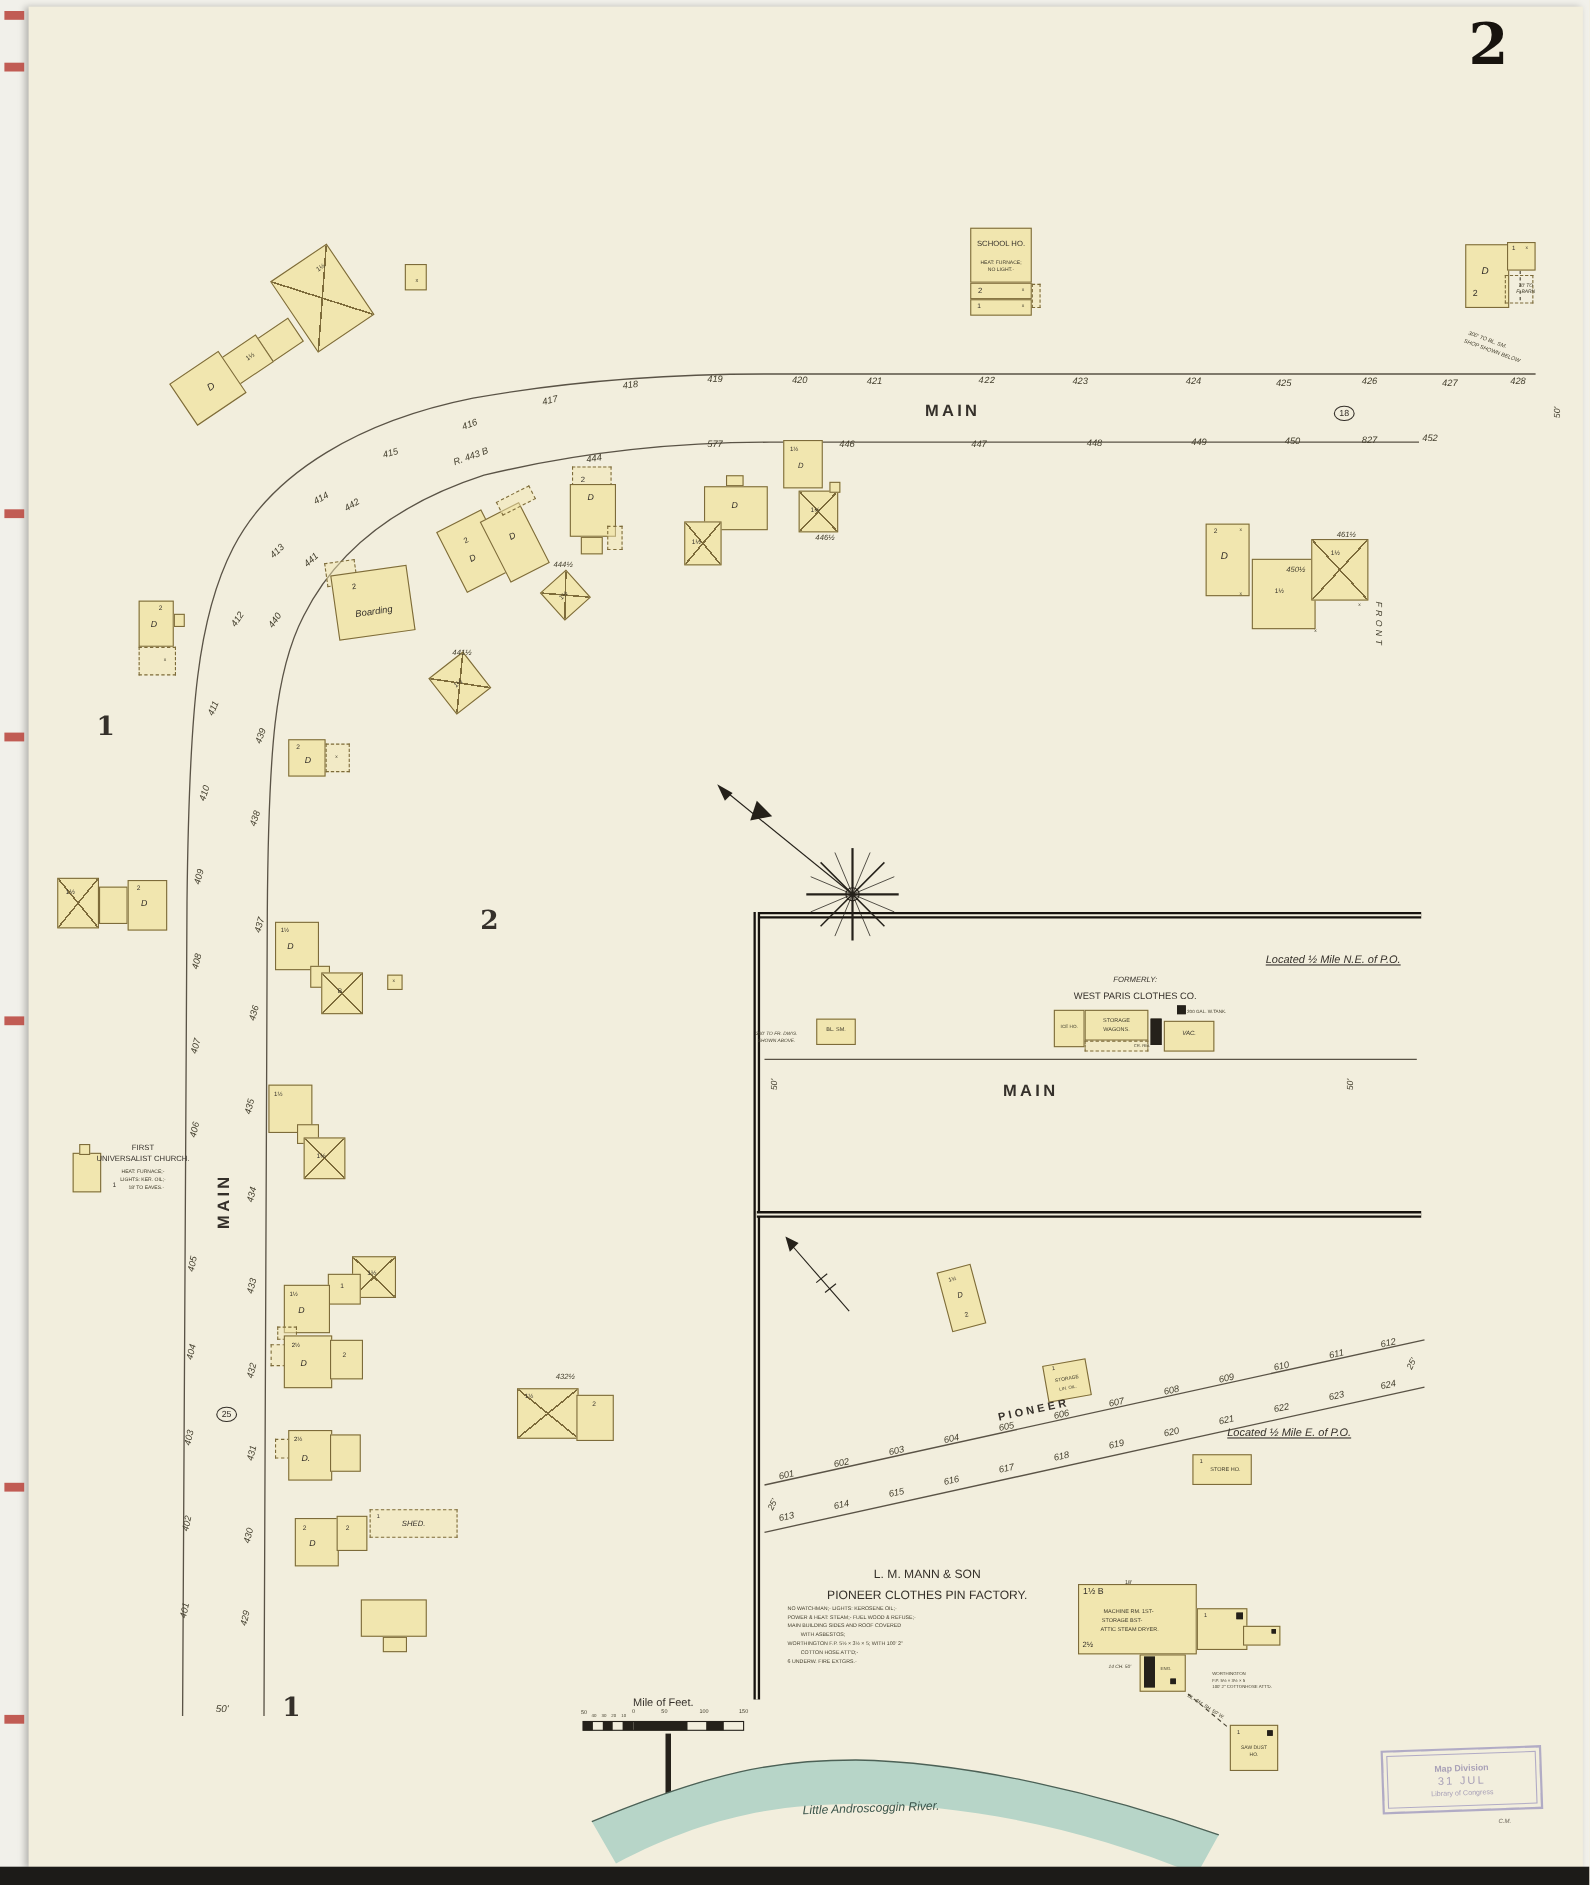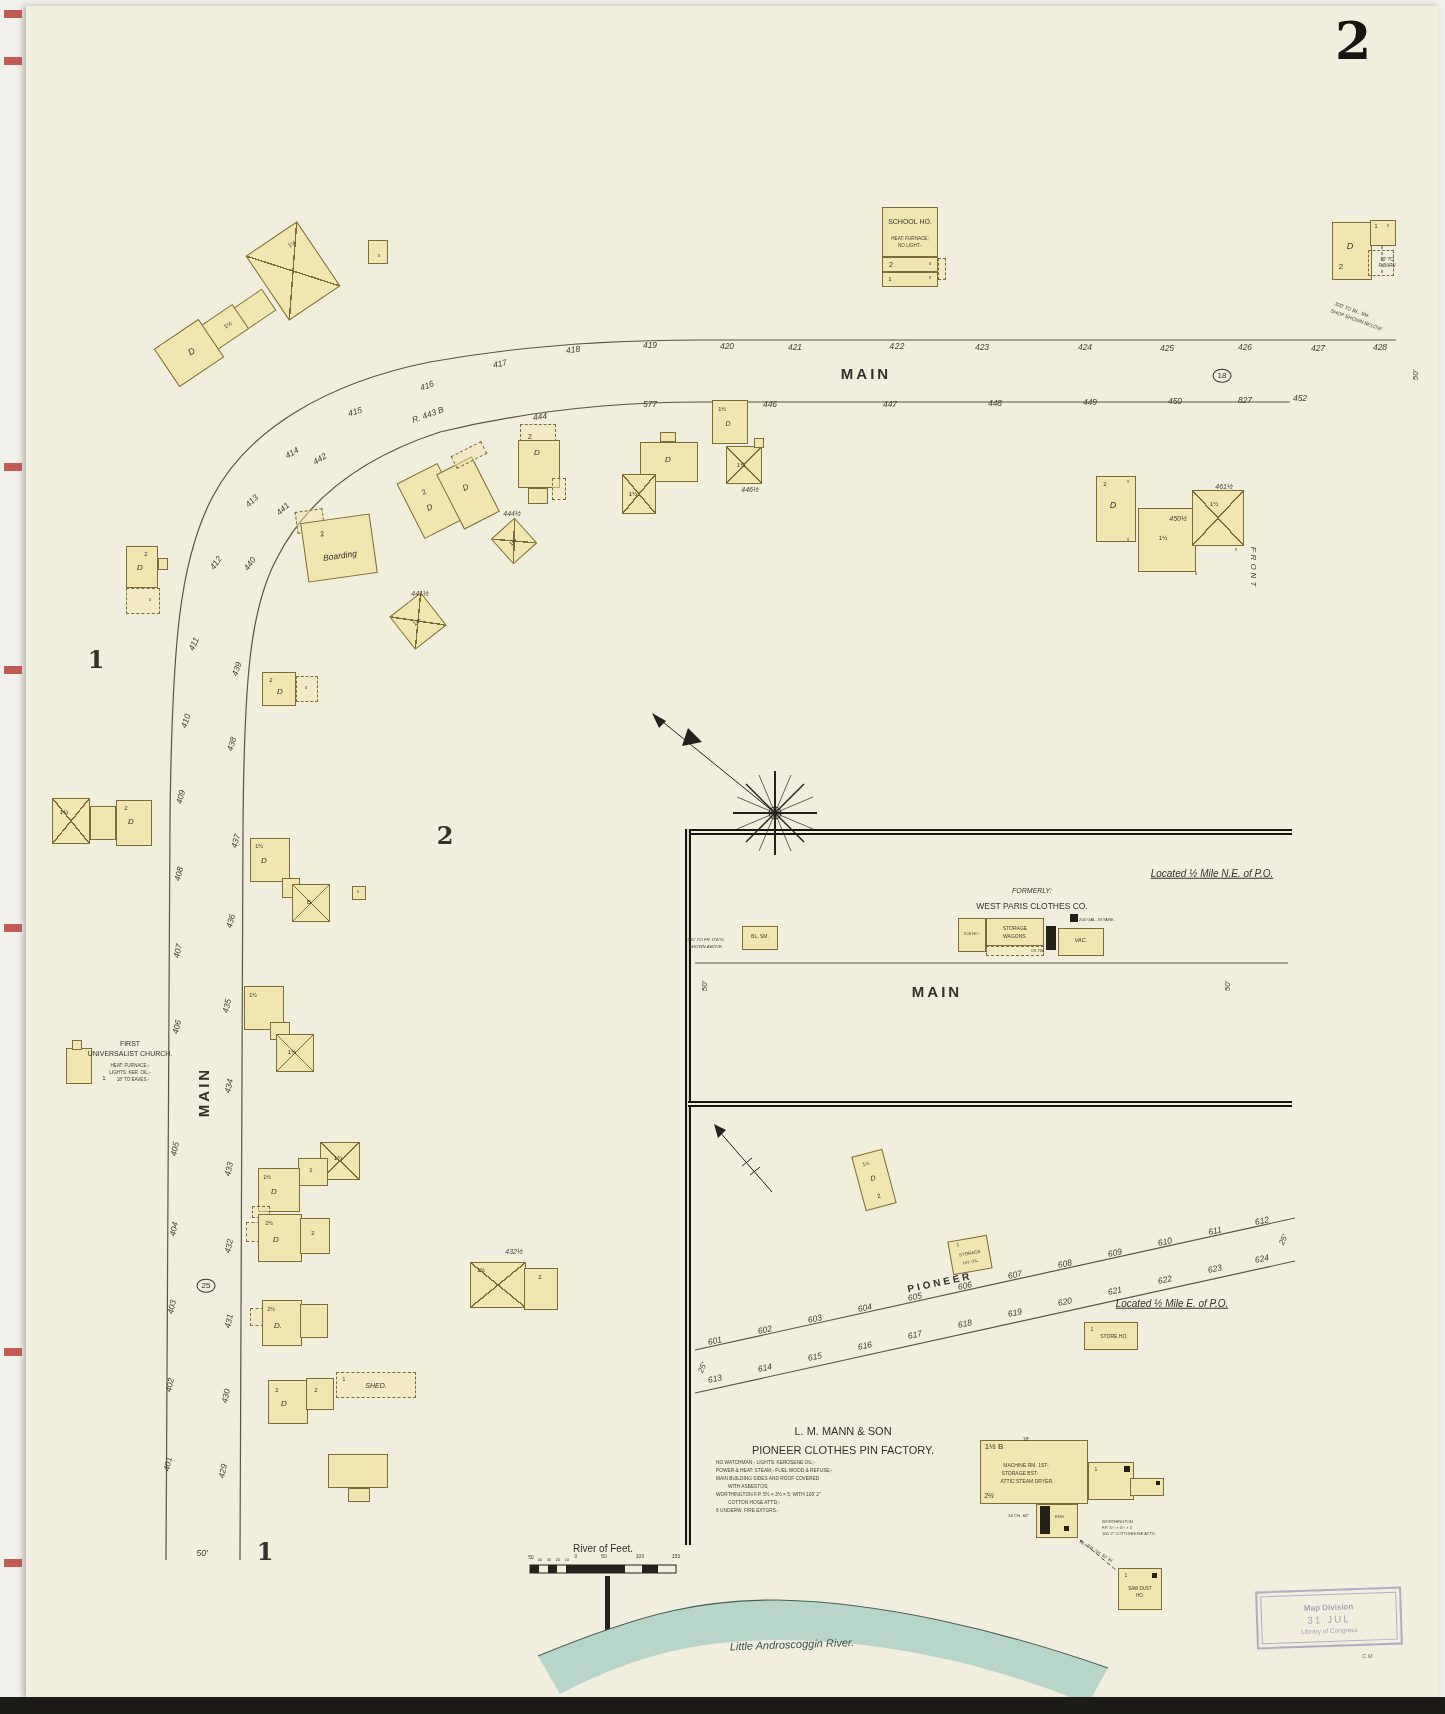--- a/index.html
+++ b/index.html
@@ -423,21 +423,21 @@
     <span class="lbl " style="left: 1096px; top: 1470px; font-size: 5px; transform: translate(-50%, -50%) rotate(0deg);">1</span>
     <span class="lbl tiny it" style="left: 1018px; top: 1516px; font-size: 4.4px; transform: translate(-50%, -50%) rotate(0deg);">14 CH. 50'</span>
     <span class="lbl tiny" style="left: 1060px; top: 1517px; font-size: 4px; transform: translate(-50%, -50%) rotate(0deg);">ENG.</span>
     <span class="lbl tiny left" style="left: 1102px; top: 1522px; font-size: 4px; transform: translate(0px, -50%) rotate(0deg);">WORTHINGTON</span>
     <span class="lbl tiny left" style="left: 1102px; top: 1528px; font-size: 4px; transform: translate(0px, -50%) rotate(0deg);">F.P. 5½ × 3½ × 5</span>
     <span class="lbl tiny left" style="left: 1102px; top: 1534px; font-size: 4px; transform: translate(0px, -50%) rotate(0deg);">100' 2" COTTONHOSE ATT'D.</span>
     <span class="lbl tiny it" style="left: 1096px; top: 1552px; font-size: 4.5px; transform: translate(-50%, -50%) rotate(32deg);">BL. SM. SH. 50' W.</span>
     <span class="lbl " style="left: 1126px; top: 1576px; font-size: 5px; transform: translate(-50%, -50%) rotate(0deg);">1</span>
     <span class="lbl tiny" style="left: 1140px; top: 1589px; font-size: 4.5px; transform: translate(-50%, -50%) rotate(0deg);">SAW DUST</span>
     <span class="lbl tiny" style="left: 1140px; top: 1596px; font-size: 4.5px; transform: translate(-50%, -50%) rotate(0deg);">HO.</span>
-    <span class="lbl " style="left: 603px; top: 1549px; font-size: 10px; transform: translate(-50%, -50%) rotate(0deg);">River of Feet.</span>
+    <span class="lbl " style="left: 603px; top: 1549px; font-size: 10px; transform: translate(-50%, -50%) rotate(0deg);">Mile of Feet.</span>
     <span class="lbl tiny" style="left: 531px; top: 1558px; font-size: 5px; transform: translate(-50%, -50%) rotate(0deg);">50</span>
     <span class="lbl tiny" style="left: 540px; top: 1560px; font-size: 4px; transform: translate(-50%, -50%) rotate(0deg);">40</span>
     <span class="lbl tiny" style="left: 549px; top: 1560px; font-size: 4px; transform: translate(-50%, -50%) rotate(0deg);">30</span>
     <span class="lbl tiny" style="left: 558px; top: 1560px; font-size: 4px; transform: translate(-50%, -50%) rotate(0deg);">20</span>
     <span class="lbl tiny" style="left: 567px; top: 1560px; font-size: 4px; transform: translate(-50%, -50%) rotate(0deg);">10</span>
     <span class="lbl tiny" style="left: 576px; top: 1557px; font-size: 5px; transform: translate(-50%, -50%) rotate(0deg);">0</span>
     <span class="lbl tiny" style="left: 604px; top: 1557px; font-size: 5px; transform: translate(-50%, -50%) rotate(0deg);">50</span>
     <span class="lbl tiny" style="left: 640px; top: 1557px; font-size: 5px; transform: translate(-50%, -50%) rotate(0deg);">100</span>
     <span class="lbl tiny" style="left: 676px; top: 1557px; font-size: 5px; transform: translate(-50%, -50%) rotate(0deg);">150</span>
     <span class="lbl it riv" style="left: 792px; top: 1645px; font-size: 11px; transform: translate(-50%, -50%) rotate(-2deg);">Little   Androscoggin   River.</span>

